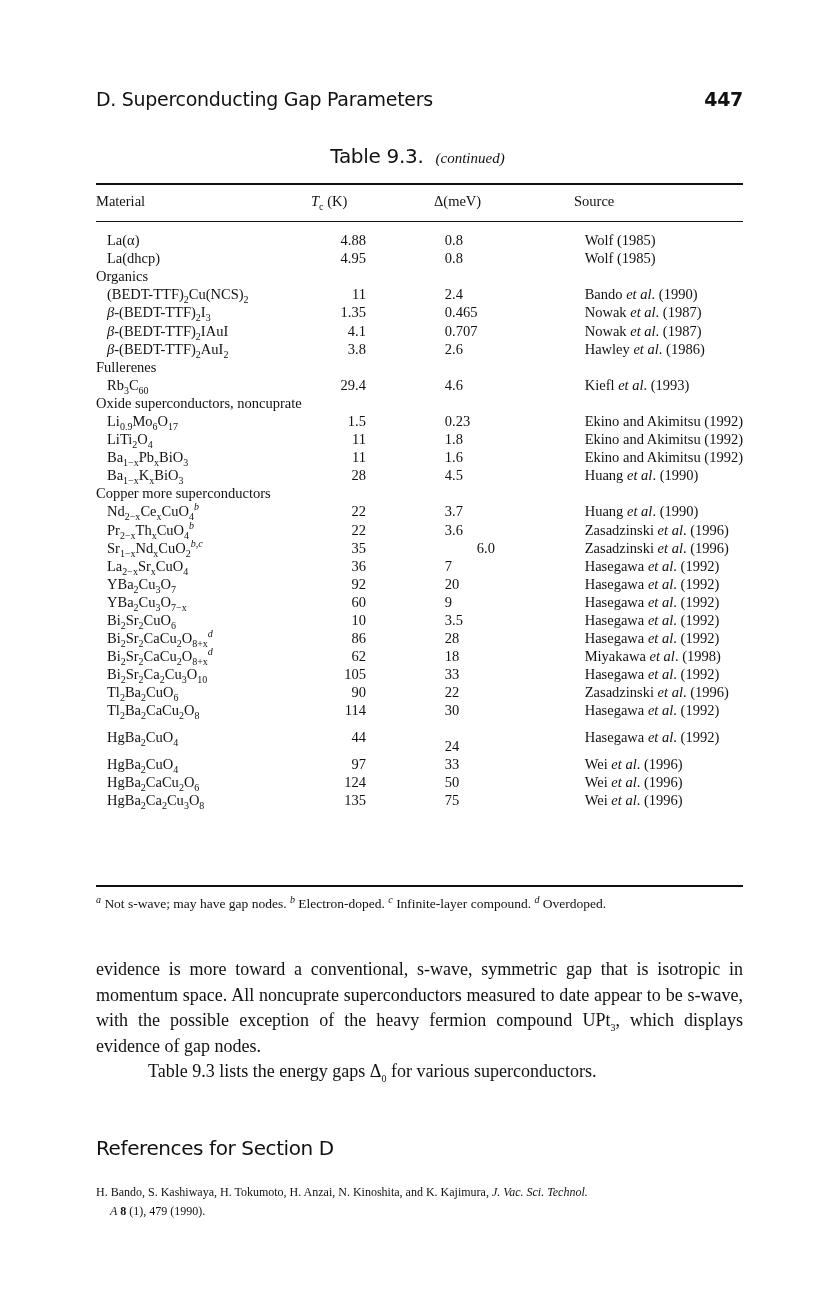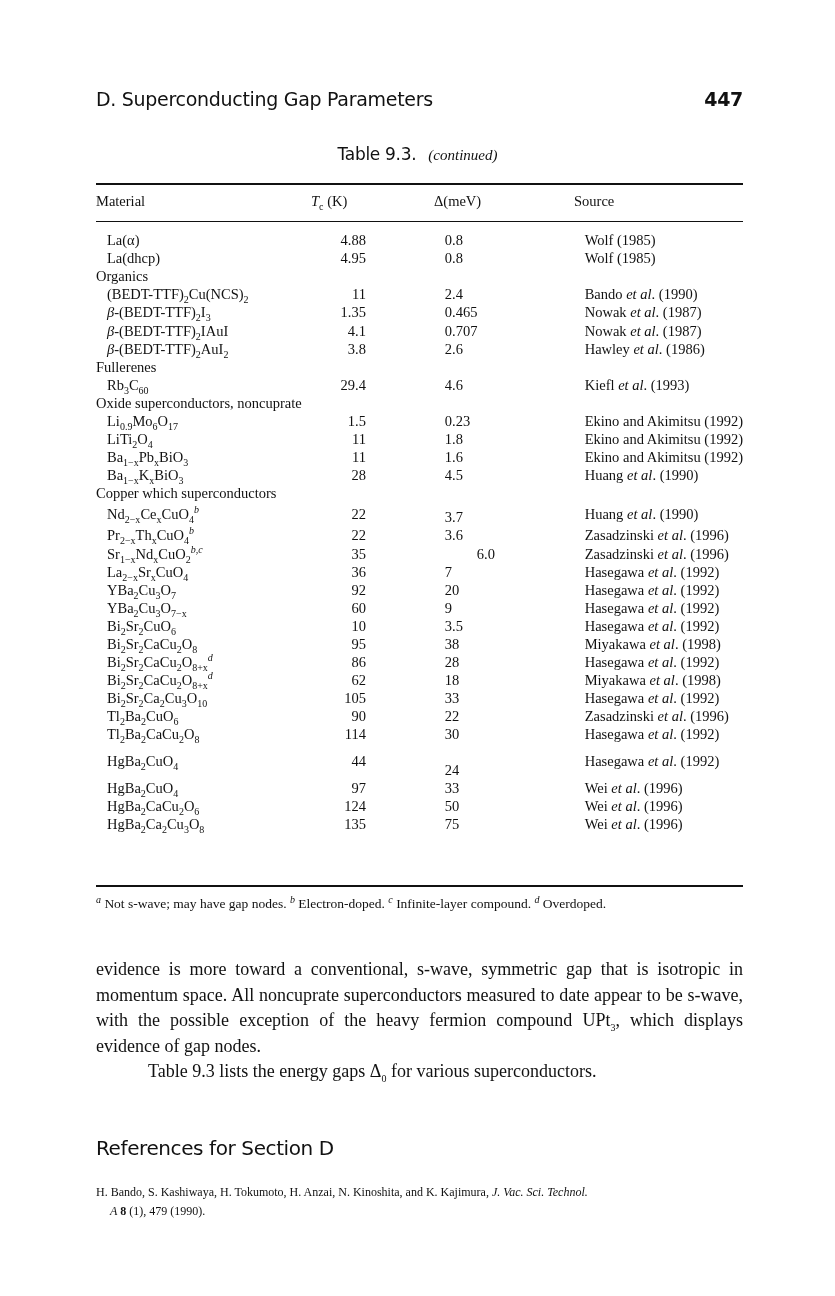--- a/index.html
+++ b/index.html
@@ -3,21 +3,21 @@
 <meta charset="utf-8">
 <style>
   html, body { margin:0; padding:0; background:#fff; }
   body { width:835px; height:1296px; position:relative; overflow:hidden; color:#111;
          font-family:"Liberation Serif", "DejaVu Serif", serif; }
   .running-head { position:absolute; top:88px; left:96px; width:647px; height:30px;
          font-family:"DejaVu Sans", "Liberation Sans", sans-serif; font-size:19px; letter-spacing:-0.3px; }
   .running-head .title { position:absolute; left:0; top:0; }
   .running-head .pageno { position:absolute; right:0; top:0; font-weight:bold; }
   .caption { position:absolute; top:144px; left:0; width:835px; text-align:center; font-size:15px; }
-  .caption .lbl { font-family:"DejaVu Sans", "Liberation Sans", sans-serif; font-size:17px; letter-spacing:-0.3px; margin-right:12px; }
+  .caption .lbl { font-family:"DejaVu Sans", "Liberation Sans", sans-serif; font-size:20px; letter-spacing:-0.3px; margin-right:12px; }
   .caption .cont { font-style:italic; }
   .rule { position:absolute; left:96px; width:647px; background:#111; }
   .rule.top { top:183px; height:2px; }
   .rule.mid { top:221px; height:1px; }
   .rule.bot { top:885px; height:2px; }
   table.gap { position:absolute; left:96px; width:647px; border-collapse:collapse; font-size:14.5px; }
   table.gap.head { top:192px; }
   table.gap.body { top:231px; }
   table.gap td, table.gap th { padding:0; height:18.1px; line-height:18px; font-weight:normal; text-align:left; white-space:nowrap; }
   .c1 { width:215px; }
@@ -133,26 +133,26 @@
         <td class="c3"><span class="v" style="width: auto; text-align: left;">1.6</span></td>
         <td><span>Ekino and Akimitsu (1992)</span></td>
       </tr>
       <tr>
         <td class="c1 ind"><span>Ba</span><sub>1−x</sub><span>K</span><sub>x</sub><span>BiO</span><sub>3</sub></td>
         <td class="c2"><span class="v">28</span></td>
         <td class="c3"><span class="v" style="width: auto; text-align: left;">4.5</span></td>
         <td><span>Huang </span><em>et al</em><span>. (1990)</span></td>
       </tr>
       <tr>
-        <td colspan="4">Copper which superconductors</td>
+        <td colspan="4">Copper more superconductors</td>
       </tr>
       <tr>
         <td class="c1 ind"><span>Nd</span><sub>2−x</sub><span>Ce</span><sub>x</sub><span>CuO</span><sub>4</sub><sup style="font-style: italic;">b</sup></td>
         <td class="c2"><span class="v">22</span></td>
-        <td class="c3"><span class="v" style="width: auto; text-align: left; margin-top: 6px;">3.7</span></td>
+        <td class="c3"><span class="v" style="width: auto; text-align: left;">3.7</span></td>
         <td><span>Huang </span><em>et al</em><span>. (1990)</span></td>
       </tr>
       <tr>
         <td class="c1 ind"><span>Pr</span><sub>2−x</sub><span>Th</span><sub>x</sub><span>CuO</span><sub>4</sub><sup style="font-style: italic;">b</sup></td>
         <td class="c2"><span class="v">22</span></td>
         <td class="c3"><span class="v" style="width: auto; text-align: left;">3.6</span></td>
         <td><span>Zasadzinski </span><em>et al</em><span>. (1996)</span></td>
       </tr>
       <tr>
         <td class="c1 ind"><span>Sr</span><sub>1−x</sub><span>Nd</span><sub>x</sub><span>CuO</span><sub>2</sub><sup style="font-style: italic;">b,c</sup></td>
@@ -178,26 +178,20 @@
         <td class="c3"><span class="v" style="width: auto; text-align: left;">9</span></td>
         <td><span>Hasegawa </span><em>et al</em><span>. (1992)</span></td>
       </tr>
       <tr>
         <td class="c1 ind"><span>Bi</span><sub>2</sub><span>Sr</span><sub>2</sub><span>CuO</span><sub>6</sub></td>
         <td class="c2"><span class="v">10</span></td>
         <td class="c3"><span class="v" style="width: auto; text-align: left;">3.5</span></td>
         <td><span>Hasegawa </span><em>et al</em><span>. (1992)</span></td>
       </tr>
       <tr>
-        <td class="c1 ind"><span>Bi</span><sub>2</sub><span>Sr</span><sub>2</sub><span>CaCu</span><sub>2</sub><span>O</span><sub>8</sub></td>
-        <td class="c2"><span class="v">95</span></td>
-        <td class="c3"><span class="v" style="width: auto; text-align: left;">38</span></td>
-        <td><span>Miyakawa </span><em>et al</em><span>. (1998)</span></td>
-      </tr>
-      <tr>
         <td class="c1 ind"><span>Bi</span><sub>2</sub><span>Sr</span><sub>2</sub><span>CaCu</span><sub>2</sub><span>O</span><sub>8+x</sub><sup style="font-style: italic;">d</sup></td>
         <td class="c2"><span class="v">86</span></td>
         <td class="c3"><span class="v" style="width: auto; text-align: left;">28</span></td>
         <td><span>Hasegawa </span><em>et al</em><span>. (1992)</span></td>
       </tr>
       <tr>
         <td class="c1 ind"><span>Bi</span><sub>2</sub><span>Sr</span><sub>2</sub><span>CaCu</span><sub>2</sub><span>O</span><sub>8+x</sub><sup style="font-style: italic;">d</sup></td>
         <td class="c2"><span class="v">62</span></td>
         <td class="c3"><span class="v" style="width: auto; text-align: left;">18</span></td>
         <td><span>Miyakawa </span><em>et al</em><span>. (1998)</span></td>

